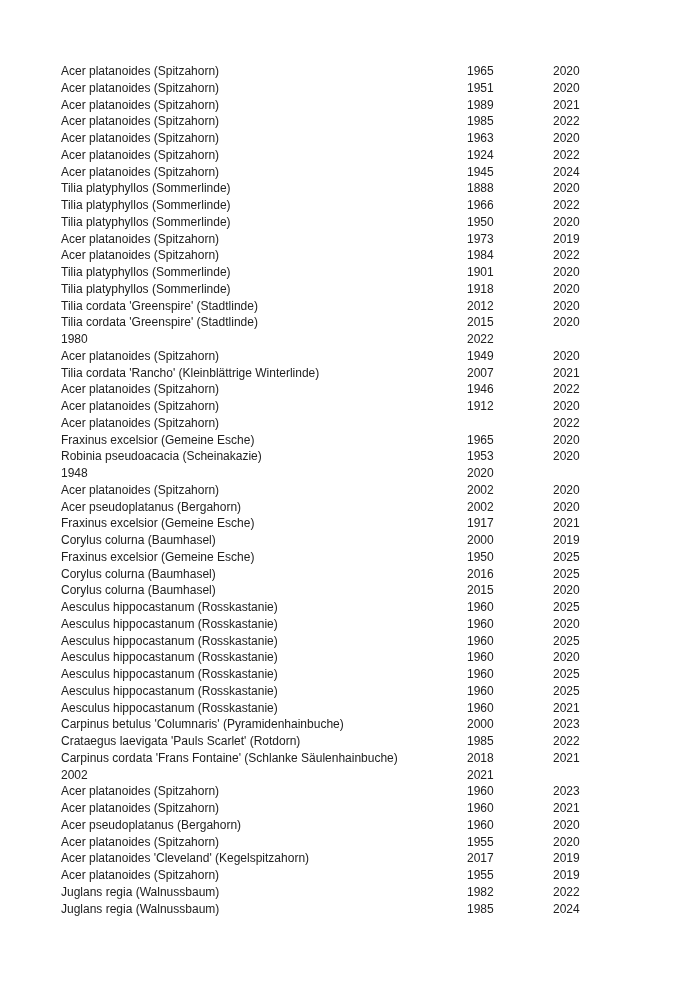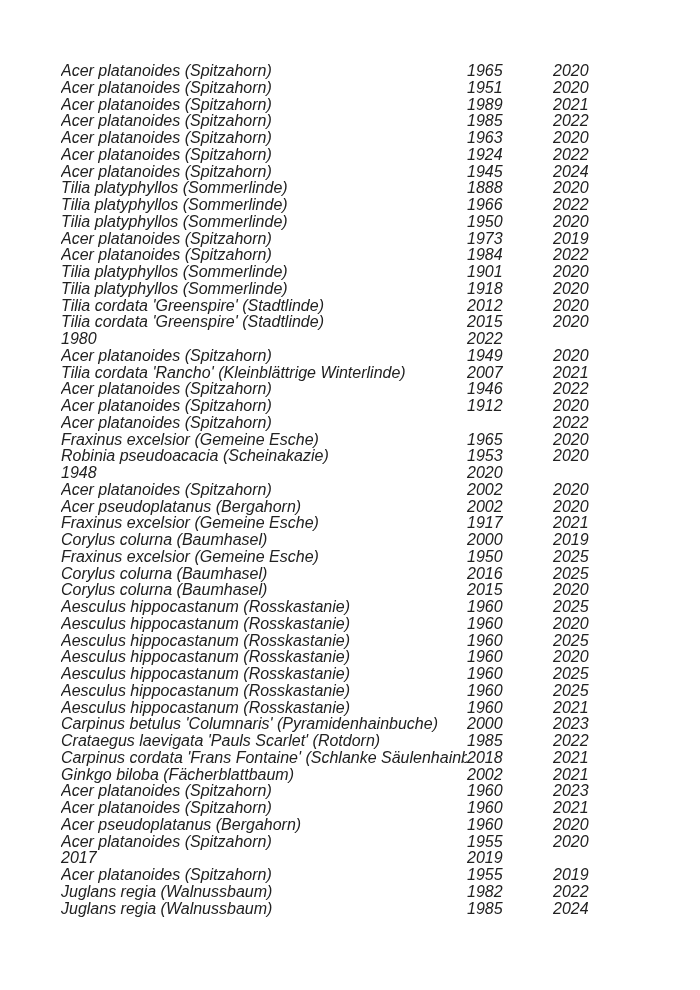--- a/index.html
+++ b/index.html
@@ -22,24 +22,23 @@
   }
   .rows {
     position: absolute;
     left: 61px;
     top: 63px;
   }
   .row {
     display: grid;
     grid-template-columns: 406px 86px 40px;
     height: 16.76px;
-    font-size: 16px;
+    font-size: 12px;
     line-height: 16.76px;
     white-space: nowrap;
-    font-style: italic;
   }
   .c-name { overflow: hidden; }
   .c-y1, .c-y2 { text-align: left; }
 </style>
 </head>
 <body>
 
 <div class="sheet">
   <div class="rows" id="tree-rows">
       <div class="row">
@@ -244,21 +243,20 @@
         <span class="c-name">Crataegus laevigata 'Pauls Scarlet' (Rotdorn)</span>
         <span class="c-y1">1985</span>
         <span class="c-y2">2022</span>
       </div>
       <div class="row">
         <span class="c-name">Carpinus cordata 'Frans Fontaine' (Schlanke Säulenhainbuche)</span>
         <span class="c-y1">2018</span>
         <span class="c-y2">2021</span>
       </div>
       <div class="row">
-        <span class="c-name">Ginkgo biloba (Fächerblattbaum)</span>
         <span class="c-y1">2002</span>
         <span class="c-y2">2021</span>
       </div>
       <div class="row">
         <span class="c-name">Acer platanoides (Spitzahorn)</span>
         <span class="c-y1">1960</span>
         <span class="c-y2">2023</span>
       </div>
       <div class="row">
         <span class="c-name">Acer platanoides (Spitzahorn)</span>
@@ -269,20 +267,21 @@
         <span class="c-name">Acer pseudoplatanus (Bergahorn)</span>
         <span class="c-y1">1960</span>
         <span class="c-y2">2020</span>
       </div>
       <div class="row">
         <span class="c-name">Acer platanoides (Spitzahorn)</span>
         <span class="c-y1">1955</span>
         <span class="c-y2">2020</span>
       </div>
       <div class="row">
+        <span class="c-name">Acer platanoides 'Cleveland' (Kegelspitzahorn)</span>
         <span class="c-y1">2017</span>
         <span class="c-y2">2019</span>
       </div>
       <div class="row">
         <span class="c-name">Acer platanoides (Spitzahorn)</span>
         <span class="c-y1">1955</span>
         <span class="c-y2">2019</span>
       </div>
       <div class="row">
         <span class="c-name">Juglans regia (Walnussbaum)</span>

